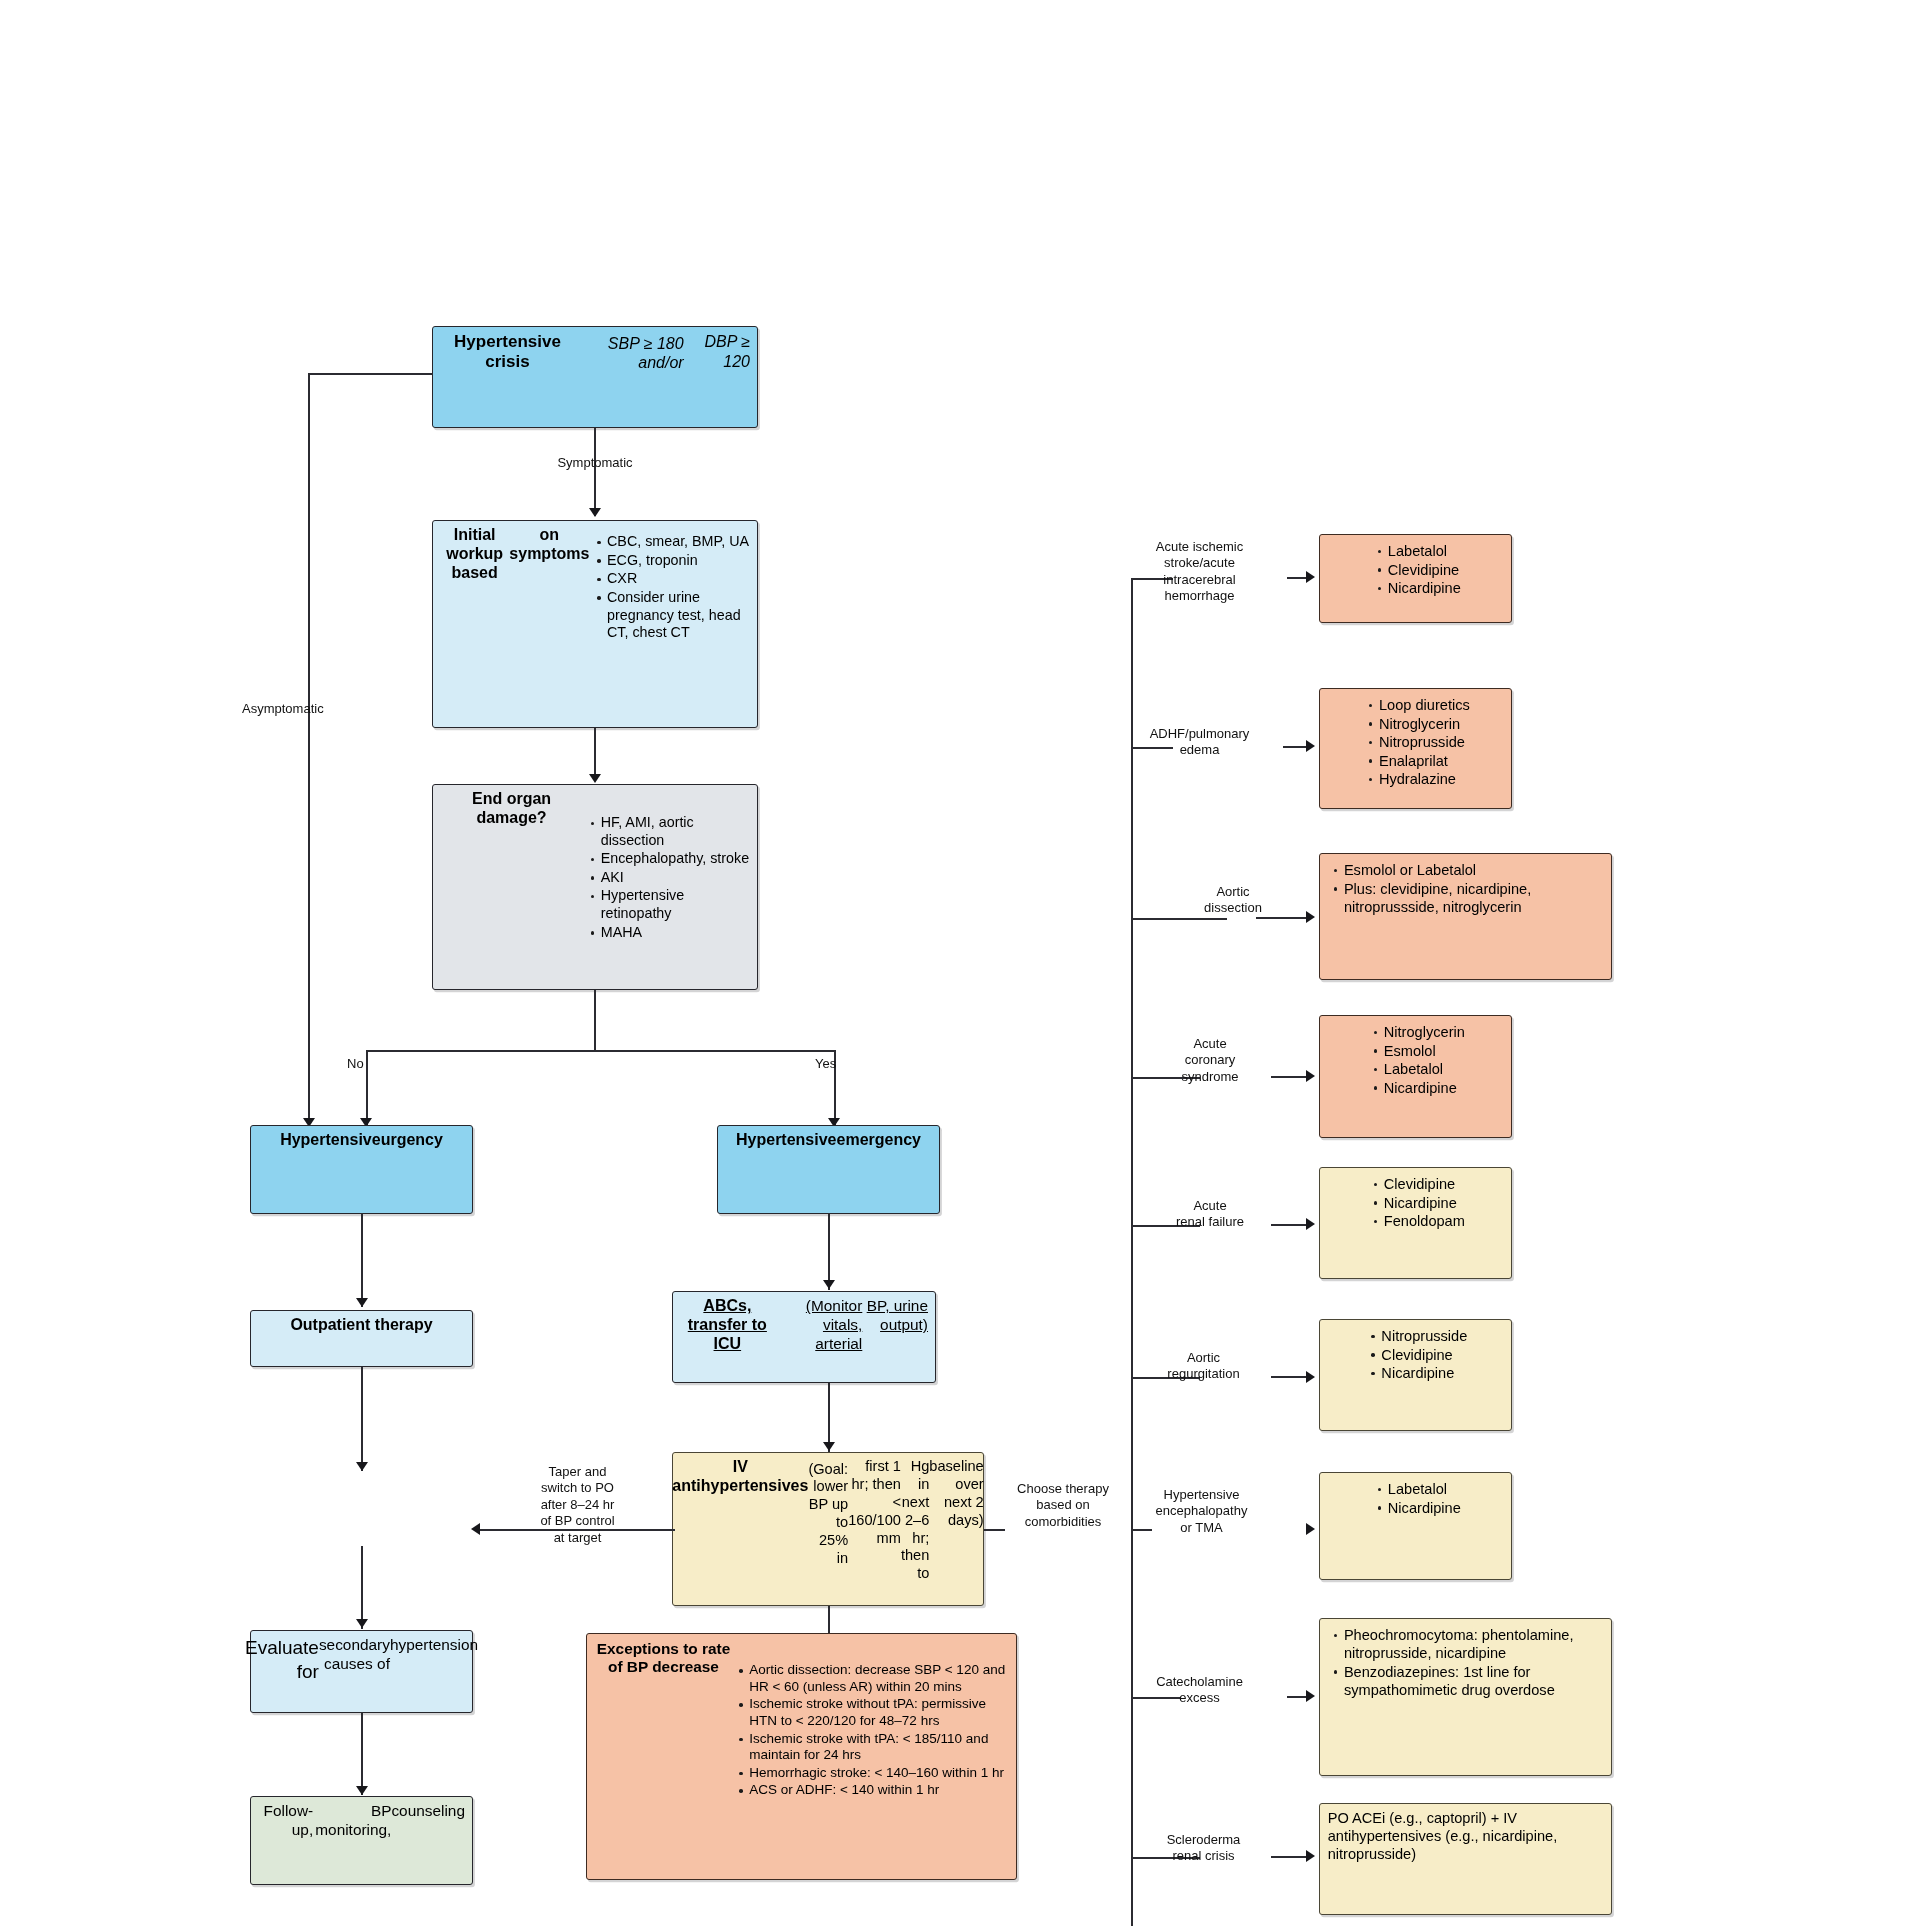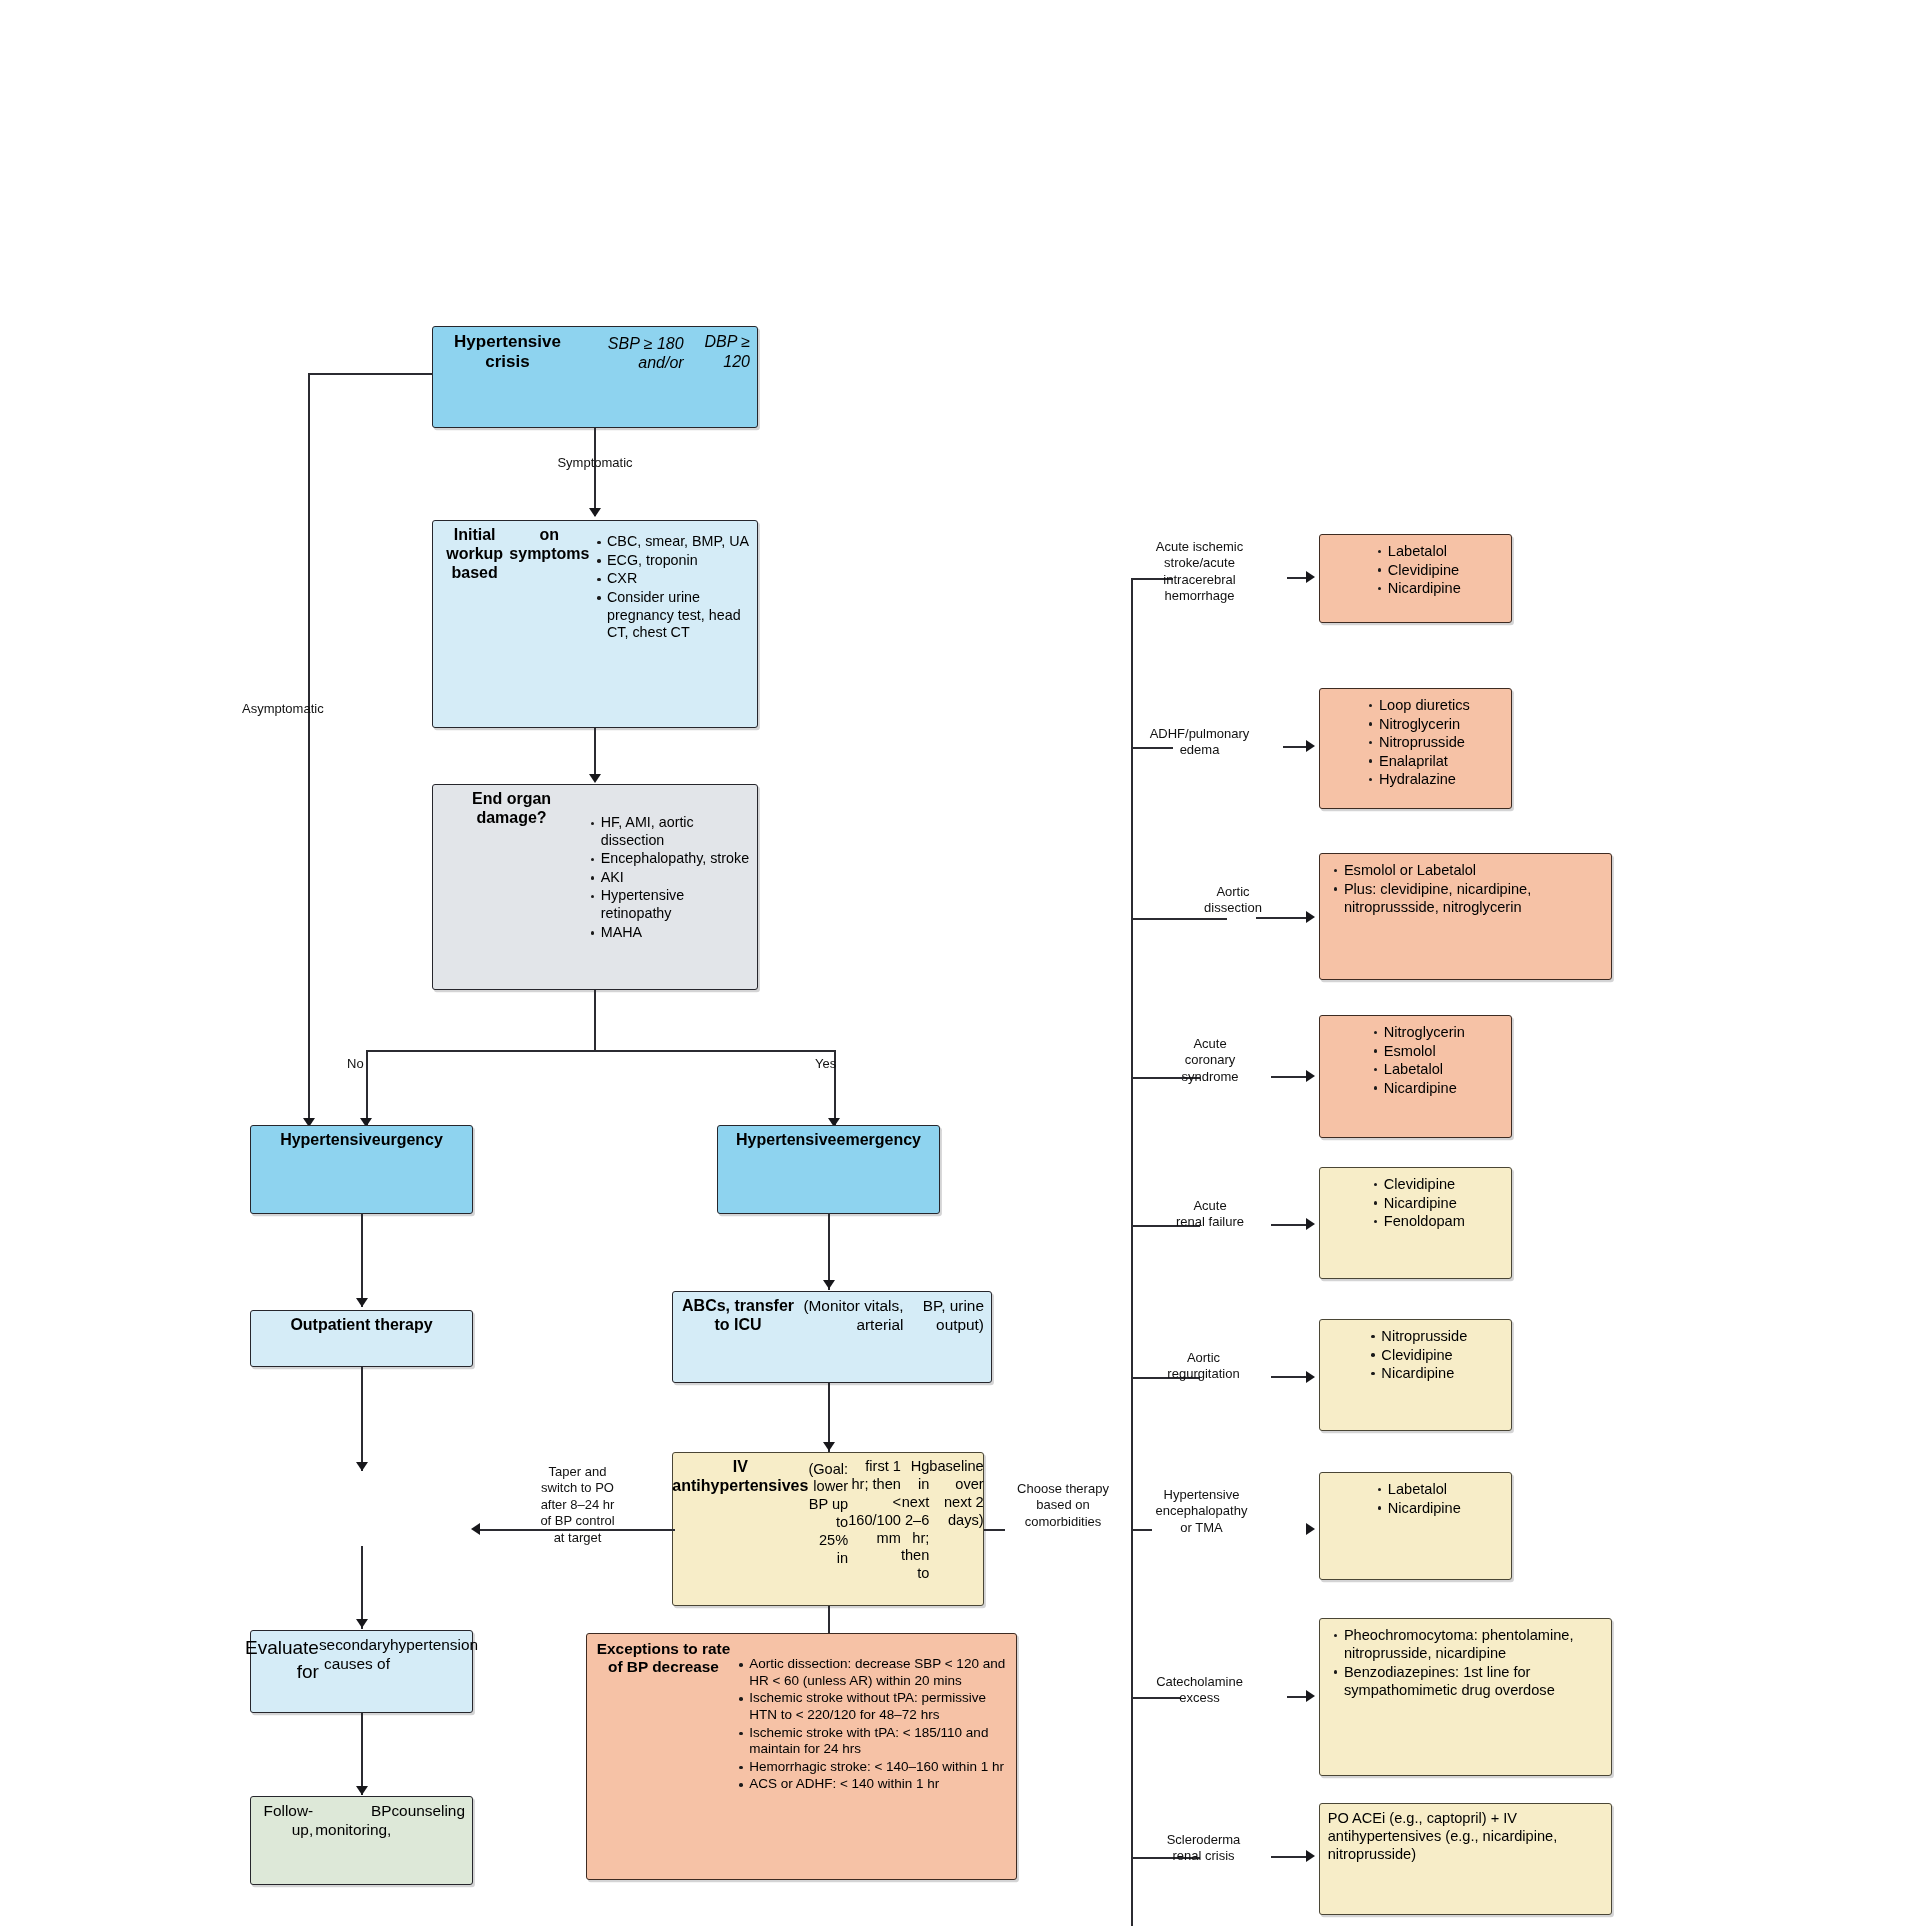--- a/index.html
+++ b/index.html
@@ -175,21 +175,21 @@
 
   <div class="node c-green b-dark" style="left:250px;top:1796px;width:223px;height:89px;">
     <div class="sub" style="font-size:15.4px;">Follow-up,</div>
     <div class="sub" style="font-size:15.4px;">BP monitoring,</div>
     <div class="sub" style="font-size:15.4px;">counseling</div>
   </div>
 
   <div class="ln v" style="left:828px;top:1213px;height:77px;"></div>
   <div class="arw" style="left:823px;top:1280px;"></div>
 
-  <div class="node c-ltblue b-dark" style="left:672px;top:1291px;width:320px;height:92px;">
+  <div class="node c-ltblue b-dark" style="left:672px;top:1291px;width:264px;height:92px;text-decoration:underline;">
     <div class="hd" style="font-size:16px;">ABCs, transfer to ICU</div>
     <div class="sub" style="font-size:15.4px;">(Monitor vitals, arterial</div>
     <div class="sub" style="font-size:15.4px;">BP, urine output)</div>
   </div>
 
   <div class="ln v" style="left:828px;top:1383px;height:69px;"></div>
   <div class="arw" style="left:823px;top:1442px;"></div>
 
   <div class="node c-cream b-olive" style="left:672px;top:1452px;width:312px;height:154px;">
     <div class="hd" style="font-size:16px;">IV antihypertensives</div>
@@ -214,21 +214,21 @@
   <div class="lbl" style="left:986px;top:1481px;width:154px;">
     <div>Choose therapy</div>
     <div>based on</div>
     <div>comorbidities</div>
   </div>
 
   <div class="ln v" style="left:828px;top:1606px;height:40px;"></div>
 
   <div class="node c-salmon b-brown" style="left:586px;top:1633px;width:431px;height:247px;padding:6.2px 8.5px;">
     <div class="hd" style="font-size:15.4px;">Exceptions to rate of BP decrease</div>
-    <ul style="font-size:13.5px;margin-top:15px;">
+    <ul style="font-size:13.5px;margin-top:21px;">
       <li>Aortic dissection: decrease SBP &lt; 120 and HR &lt; 60 (unless AR) within 20 mins</li>
       <li>Ischemic stroke without tPA: permissive HTN to &lt; 220/120 for 48–72 hrs</li>
       <li>Ischemic stroke with tPA: &lt; 185/110 and maintain for 24 hrs</li>
       <li>Hemorrhagic stroke: &lt; 140–160 within 1 hr</li>
       <li>ACS or ADHF: &lt; 140 within 1 hr</li>
     </ul>
   </div>
 
   <div class="ln v" style="left:1131px;top:578px;height:1462px;"></div>
 

